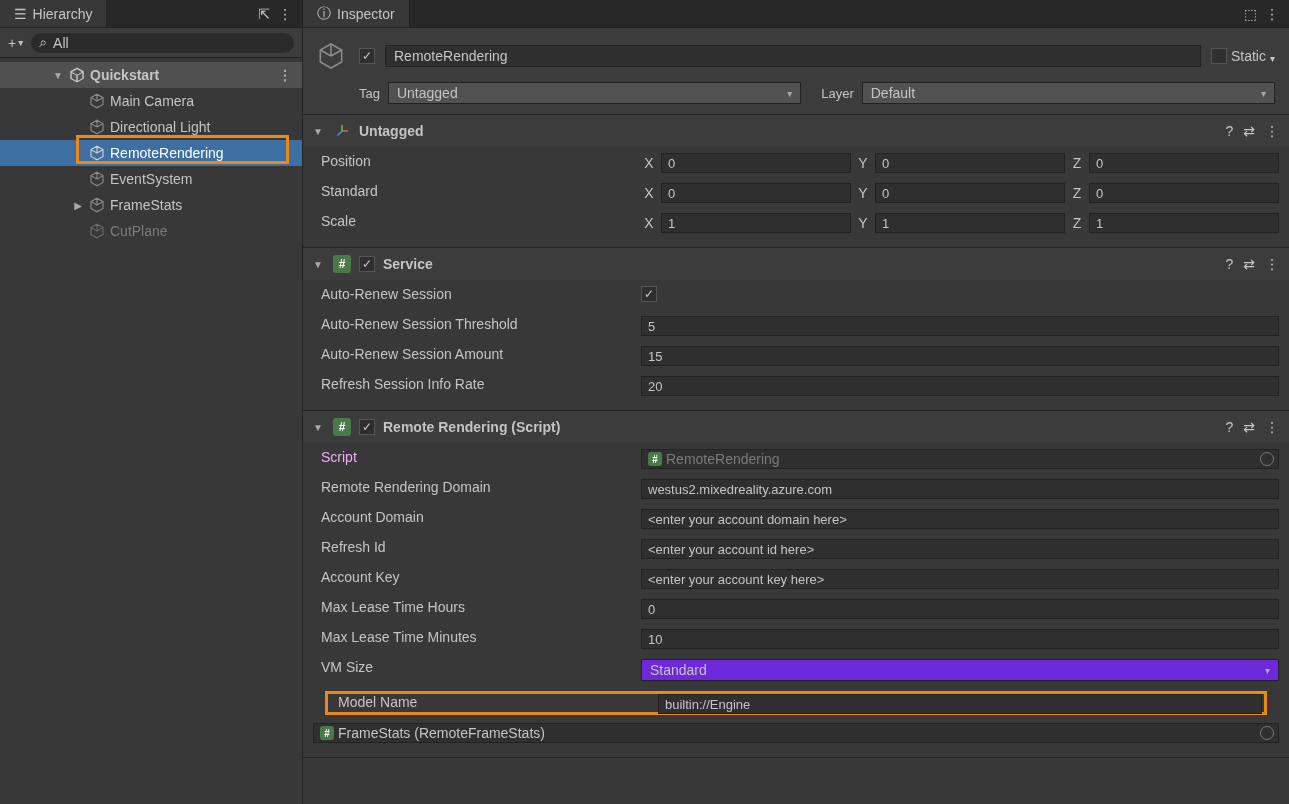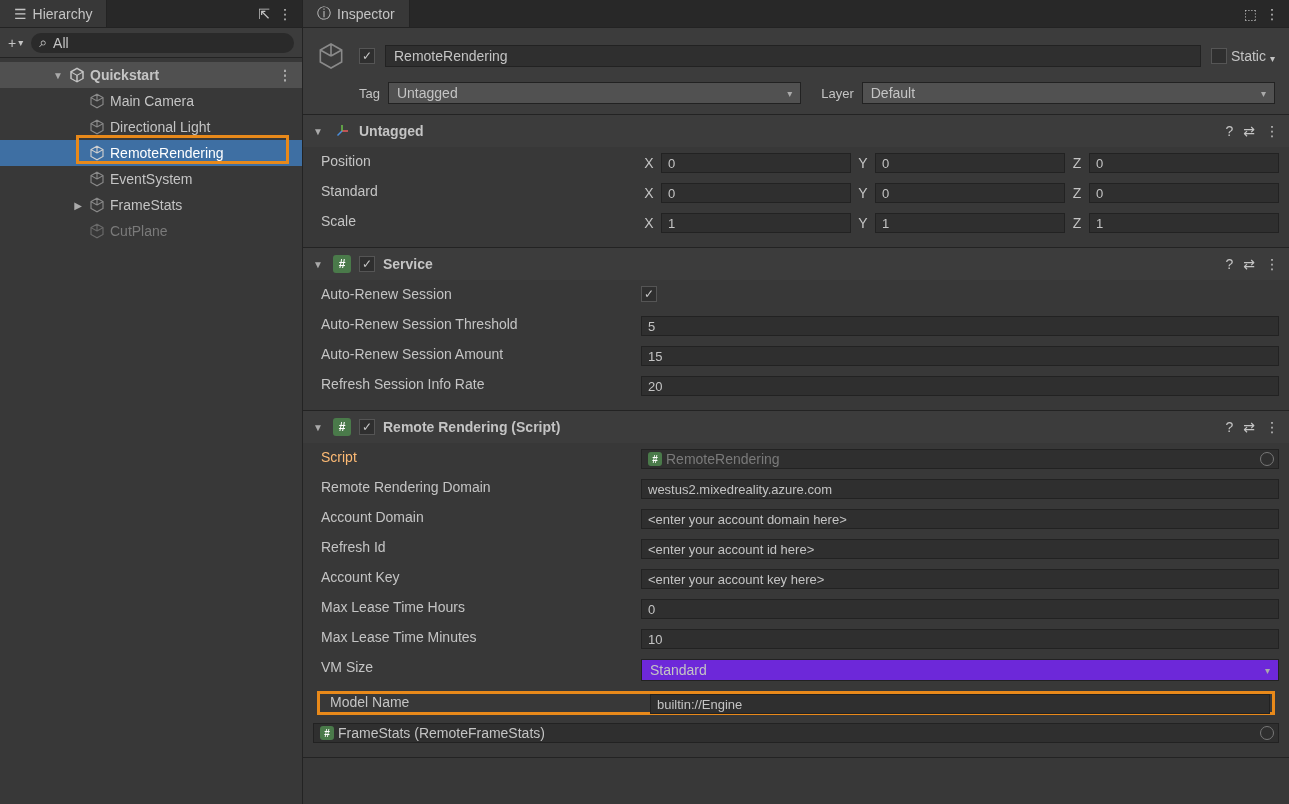--- a/index.html
+++ b/index.html
@@ -33,35 +33,35 @@
 .tag-label{color:#c4c4c4;font-size:13px}
 .dropdown{flex:1;height:22px;background:#515151;border:1px solid #222;display:flex;align-items:center;justify-content:space-between;padding:0 8px;color:#c4c4c4;font-size:13px}
 .component{border-bottom:1px solid #232323}
 .comp-header{height:32px;background:#3c3c3c;display:flex;align-items:center;padding:0 10px;gap:8px}
 .comp-tri{width:12px;color:#aaa;font-size:10px}
 .comp-title{font-weight:bold;flex:1}
 .comp-actions{display:flex;gap:10px;align-items:center;color:#8a8a8a}
 .comp-body{padding:6px 10px 10px 10px;display:flex;flex-direction:column;gap:6px}
 .prop-row{display:flex;align-items:flex-start;height:24px;gap:18px}
 .prop-label{width:310px;padding-left:8px;font-size:14px}
-.prop-label.dim{color:#fdba74}
+.prop-label.dim{color:#f0abfc}
 .prop-value{flex:1;display:flex;align-items:center;gap:4px}
 .text-input{flex:1;height:20px;background:#2f2f2f;border:1px solid #222;padding:0 6px;color:#c4c4c4;font-size:13px}
 .checkbox{width:16px;height:16px;background:#2f2f2f;border:1px solid #555;display:flex;align-items:center;justify-content:center;color:#c4c4c4;font-size:12px}
 .xyz{display:flex;flex:1;gap:4px;align-items:center}
 .xyz-label{width:16px;text-align:center;color:#c4c4c4}
 .xyz-input{flex:1;height:20px;background:#2f2f2f;border:1px solid #222;padding:0 6px;color:#c4c4c4;font-size:13px}
 .script-icon{width:18px;height:18px;background:#4a7a4a;border-radius:3px;display:flex;align-items:center;justify-content:center;color:#fff;font-size:12px;font-weight:bold}
 .transform-icon{width:18px;height:18px}
 .obj-field{flex:1;height:20px;background:#2f2f2f;border:1px solid #222;display:flex;align-items:center;padding:0 6px;gap:4px;color:#c4c4c4;font-size:13px;position:relative}
 .obj-field .circ{position:absolute;right:4px;width:14px;height:14px;border:1px solid #777;border-radius:50%}
 .dd-arrow{color:#aaa;font-size:10px}
 svg.cube{width:18px;height:18px}
 svg.cube-lg{width:32px;height:32px}
-.highlight-row{border:3px solid #e8891a;margin:2px 4px}
+.highlight-row{border:3px solid #e8891a;margin:2px 12px}
 </style>
 </head>
 <body>
 
 <div class="hierarchy-panel">
   <div class="tab-bar">
     <div class="tab">
       <span>☰</span>
       <span>Hierarchy</span>
     </div>

